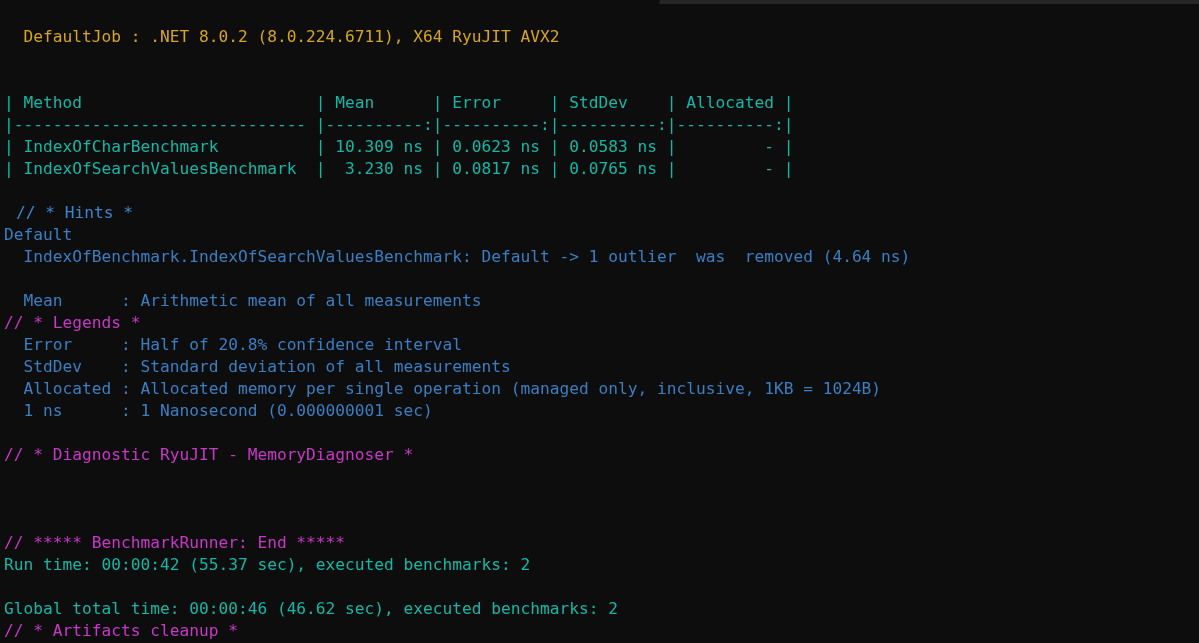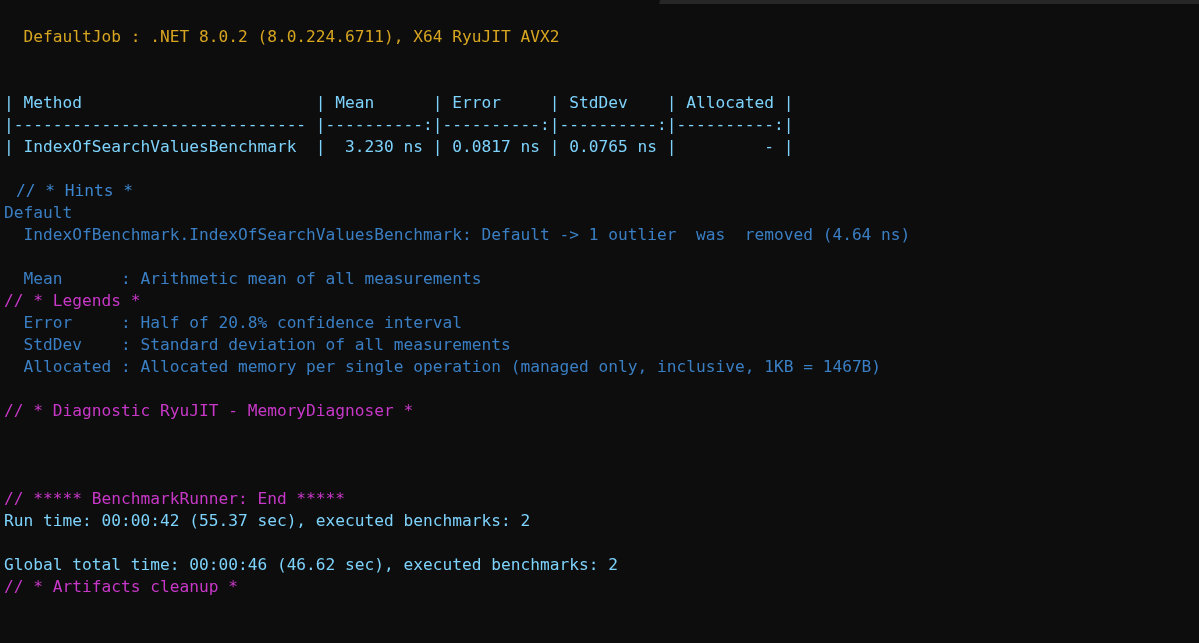--- a/index.html
+++ b/index.html
@@ -48,21 +48,21 @@
     font-size: 16.2px;
     letter-spacing: 0px;
     white-space: pre;
     padding-left: 4px;
     font-family: "DejaVu Sans Mono", "Liberation Mono", monospace;
   }
   .line.blank { color: transparent; }
 
   
   .c-yellow  { color: #d7a520; }
-  .c-cyan    { color: #7dd3fc; }
+  .c-cyan    { color: #14b8a6; }
   .c-blue    { color: #3a7fc4; }
   .c-blue-br { color: #3d86cf; margin-left: 12px; }
   .c-magenta { color: #c838c8; }
 </style>
 </head>
 <body>
 
 <div id="chrome-strip"></div>
 <div id="chrome-tab"></div>
 
@@ -72,20 +72,21 @@
 
   <div class="line c-yellow">  DefaultJob : .NET 8.0.2 (8.0.224.6711), X64 RyuJIT AVX2</div>
 
   <div class="line blank"> </div>
   <div class="line blank"> </div>
 
   <div class="line c-cyan">| Method                        | Mean      | Error     | StdDev    | Allocated |</div>
 
   <div class="line c-cyan">|------------------------------ |----------:|----------:|----------:|----------:|</div>
 
+  <div class="line c-cyan">| IndexOfCharBenchmark          | 10.309 ns | 0.0623 ns | 0.0583 ns |         - |</div>
 
   <div class="line c-cyan">| IndexOfSearchValuesBenchmark  |  3.230 ns | 0.0817 ns | 0.0765 ns |         - |</div>
 
   <div class="line blank"> </div>
 
   <div class="line c-blue-br">// * Hints *</div>
 
   <div class="line c-blue">Default</div>
 
   <div class="line c-blue">  IndexOfBenchmark.IndexOfSearchValuesBenchmark: Default -&gt; 1 outlier  was  removed (4.64 ns)</div>
@@ -93,22 +94,23 @@
   <div class="line blank"> </div>
 
   <div class="line c-blue">  Mean      : Arithmetic mean of all measurements</div>
 
   <div class="line c-magenta">// * Legends *</div>
 
   <div class="line c-blue">  Error     : Half of 20.8% confidence interval</div>
 
   <div class="line c-blue">  StdDev    : Standard deviation of all measurements</div>
 
-  <div class="line c-blue">  Allocated : Allocated memory per single operation (managed only, inclusive, 1KB = 1467B)</div>
+  <div class="line c-blue">  Allocated : Allocated memory per single operation (managed only, inclusive, 1KB = 1024B)</div>
 
+  <div class="line c-blue">  1 ns      : 1 Nanosecond (0.000000001 sec)</div>
 
   <div class="line blank"> </div>
 
   <div class="line c-magenta">// * Diagnostic RyuJIT - MemoryDiagnoser *</div>
 
   <div class="line blank"> </div>
   <div class="line blank"> </div>
   <div class="line blank"> </div>
 
   <div class="line c-magenta">// ***** BenchmarkRunner: End *****</div>

